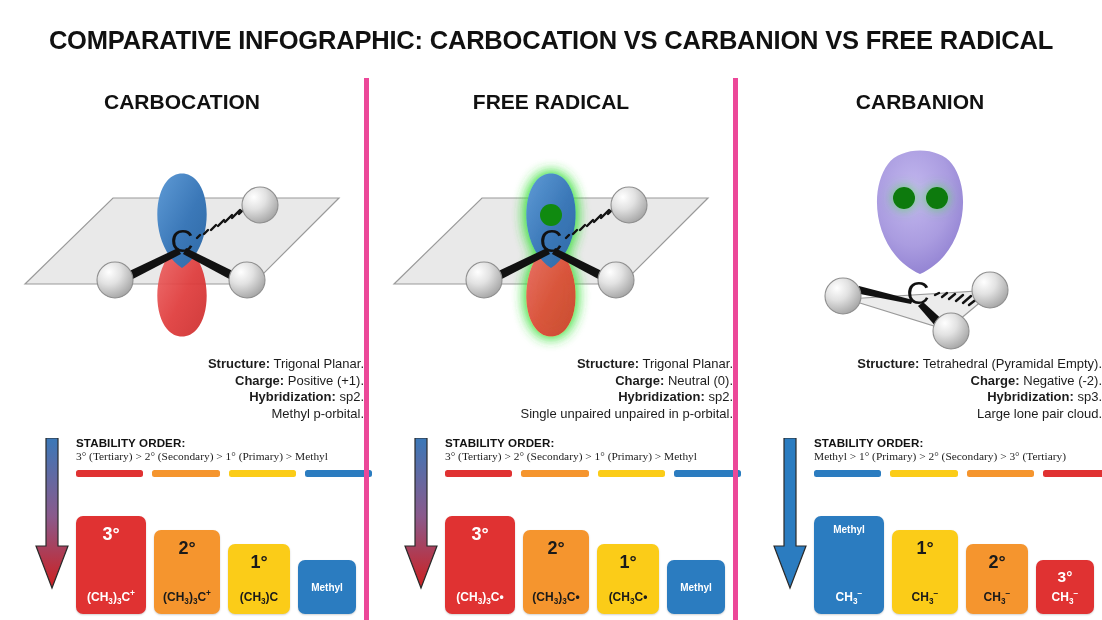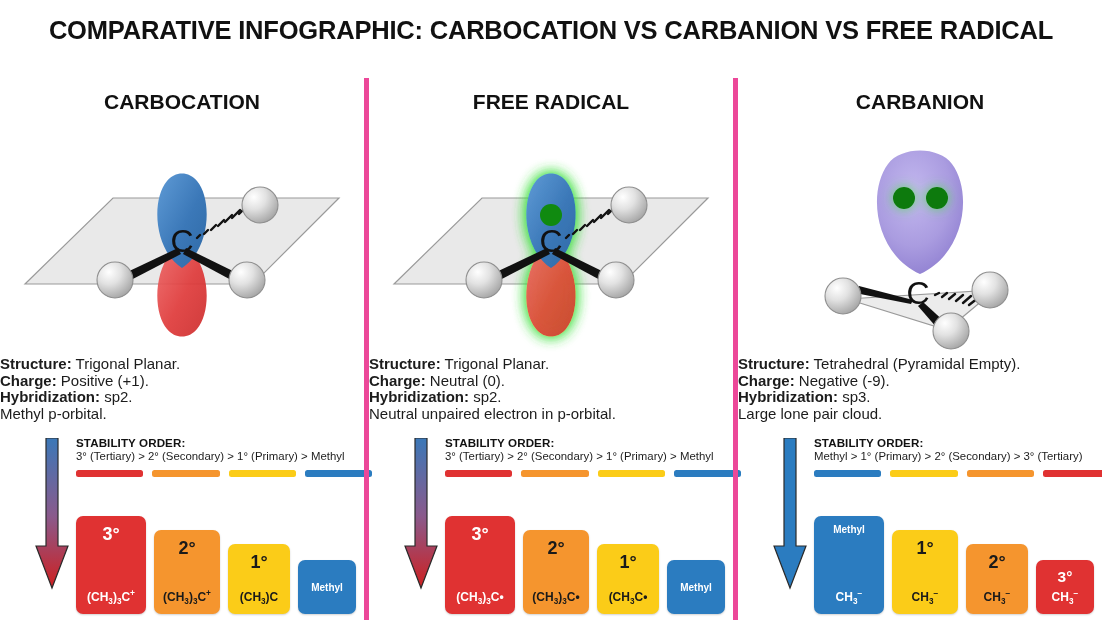--- a/index.html
+++ b/index.html
@@ -5,55 +5,55 @@
   html,body{margin:0;padding:0;}
   body{
     width:1102px;height:620px;background:#ffffff;
     font-family:"Liberation Sans","DejaVu Sans",sans-serif;
     color:#1a1a1a;overflow:hidden;position:relative;
   }
   .page{position:relative;width:1102px;height:620px;}
 
   
   .main-title{
-    position:absolute;top:16px;left:0;width:1102px;text-align:center;
+    position:absolute;top:26px;left:0;width:1102px;text-align:center;
     font-size:25.5px;font-weight:bold;letter-spacing:-0.2px;color:#111;
     white-space:nowrap;
   }
 
   
   .columns{position:absolute;top:78px;left:0;width:1102px;height:542px;display:flex;}
   .col{position:relative;width:367.3px;height:542px;}
   .col + .col{border-left:5px solid #ec4899;}
 
   .col-title{
     position:absolute;top:12px;left:0;width:100%;text-align:center;
     font-size:21px;font-weight:bold;color:#111;white-space:nowrap;
   }
 
   
   .stage{position:absolute;top:42px;left:0;width:100%;height:232px;}
   .stage svg{display:block;margin:0 auto;}
 
   
   .desc{
-    position:absolute;top:278px;left:0;width:100%;text-align:left;
-    font-size:15px;line-height:16.6px;color:#1c1c1c;
+    position:absolute;top:278px;left:0;width:100%;text-align:right;
+    font-size:13px;line-height:16.6px;color:#1c1c1c;
   }
   .desc b{font-weight:bold;}
   .desc .line{white-space:nowrap;}
 
   
   .stab{position:absolute;top:358px;left:12px;width:100%;height:184px;}
 
   .arrow{position:absolute;left:22px;top:2px;width:36px;height:152px;}
 
   .stab-text{position:absolute;left:64px;top:0px;width:300px;}
   .stab-head{font-size:11.6px;font-weight:bold;letter-spacing:0.1px;color:#111;}
-  .stab-order{font-size:11.4px;color:#1c1c1c;margin-top:1px;white-space:nowrap;}
+  .stab-order{font-size:11.4px;color:#1c1c1c;margin-top:1px;white-space:nowrap;font-family:Liberation Serif, serif;}
 
   .legend{position:absolute;left:64px;top:34px;width:296px;display:flex;gap:9px;}
   .legend span{height:7px;border-radius:2.5px;flex:1;display:block;}
 
   
   .boxes{position:absolute;left:64px;top:50px;width:300px;height:128px;}
   .tile{
     position:absolute;bottom:0;border-radius:7px;
     display:flex;flex-direction:column;align-items:center;justify-content:space-between;
     box-shadow:0 1px 2px rgba(0,0,0,.18);
@@ -229,21 +229,21 @@
           <circle cx="230" cy="160" r="18" fill="url(#sph2)" stroke="#8f8f8f" stroke-width="1.1"></circle>
           <circle cx="243" cy="85" r="18" fill="url(#sph2)" stroke="#8f8f8f" stroke-width="1.1"></circle>
           <text x="165" y="132" font-family="Liberation Sans, sans-serif" font-size="32" fill="#111" text-anchor="middle">C</text>
         </svg>
       </div>
 
       <div class="desc">
         <div class="line"><b>Structure:</b> <span>Trigonal Planar.</span></div>
         <div class="line"><b>Charge:</b> <span>Neutral (0).</span></div>
         <div class="line"><b>Hybridization:</b> <span>sp2.</span></div>
-        <div class="line">Neutral unpaired electron in p-orbital.</div>
+        <div class="line">Single unpaired unpaired in p-orbital.</div>
       </div>
 
       <div class="stab">
         <svg class="arrow" viewBox="0 0 36 152">
           <defs>
             <linearGradient id="arr2" x1="0" y1="0" x2="0" y2="1">
               <stop offset="0%" stop-color="#3b78b8"></stop>
                 <stop offset="52%" stop-color="#8a5a8c"></stop>
                 <stop offset="100%" stop-color="#cf2020"></stop>
             </linearGradient>
@@ -332,21 +332,21 @@
 
           <circle cx="88" cy="176" r="18" fill="url(#sph3)" stroke="#8f8f8f" stroke-width="1.1"></circle>
           <circle cx="235" cy="170" r="18" fill="url(#sph3)" stroke="#8f8f8f" stroke-width="1.1"></circle>
           <circle cx="196" cy="211" r="18" fill="url(#sph3)" stroke="#8f8f8f" stroke-width="1.1"></circle>
           <text x="163" y="184" font-family="Liberation Sans, sans-serif" font-size="32" fill="#111" text-anchor="middle">C</text>
         </svg>
       </div>
 
       <div class="desc">
         <div class="line"><b>Structure:</b> <span>Tetrahedral (Pyramidal Empty).</span></div>
-        <div class="line"><b>Charge:</b> <span>Negative (-9).</span></div>
+        <div class="line"><b>Charge:</b> <span>Negative (-2).</span></div>
         <div class="line"><b>Hybridization:</b> <span>sp3.</span></div>
         <div class="line">Large lone pair cloud.</div>
       </div>
 
       <div class="stab">
         <svg class="arrow" viewBox="0 0 36 152">
           <polygon points="12,0 24,0 24,108 34,108 18,150 2,108 12,108" fill="#2b7cc0" stroke="#2a2a2a" stroke-width="1.2"></polygon>
         </svg>
 
         <div class="stab-text">

